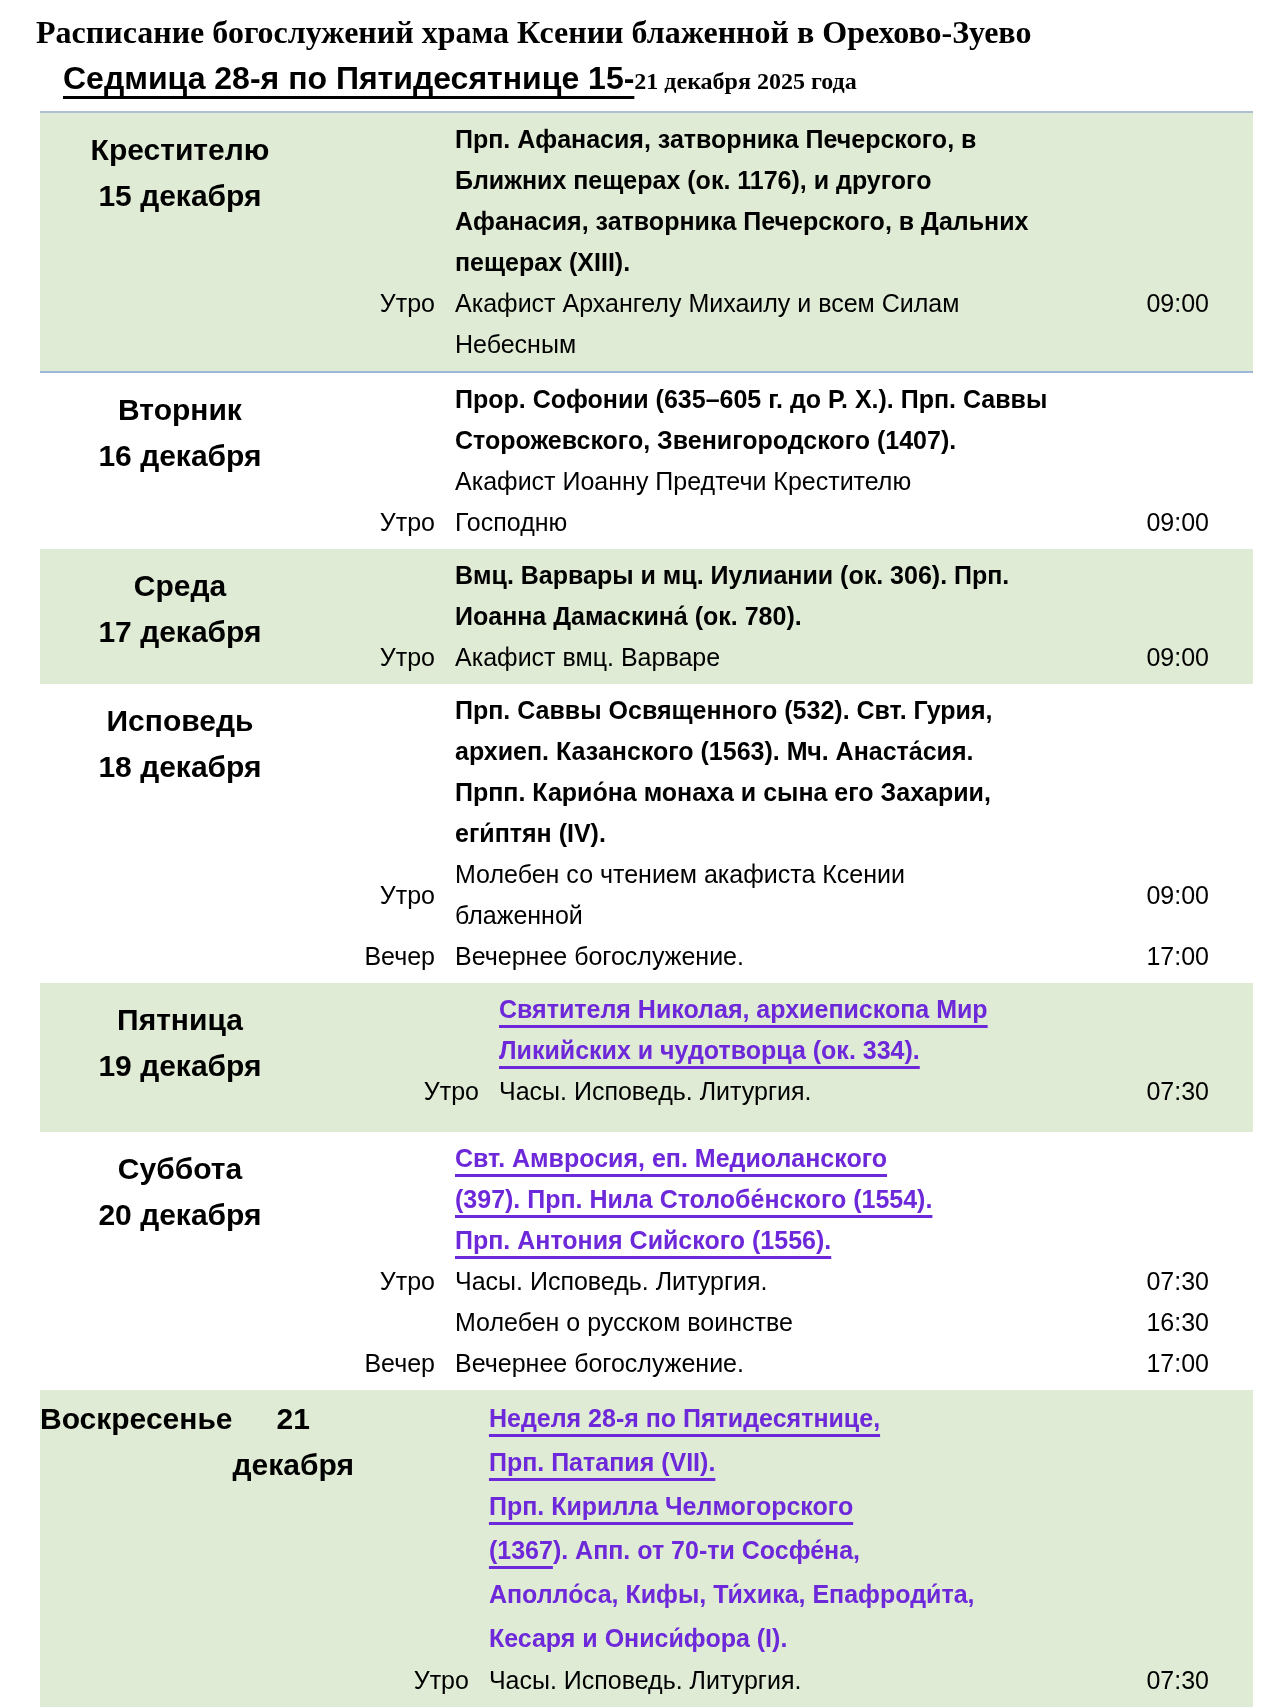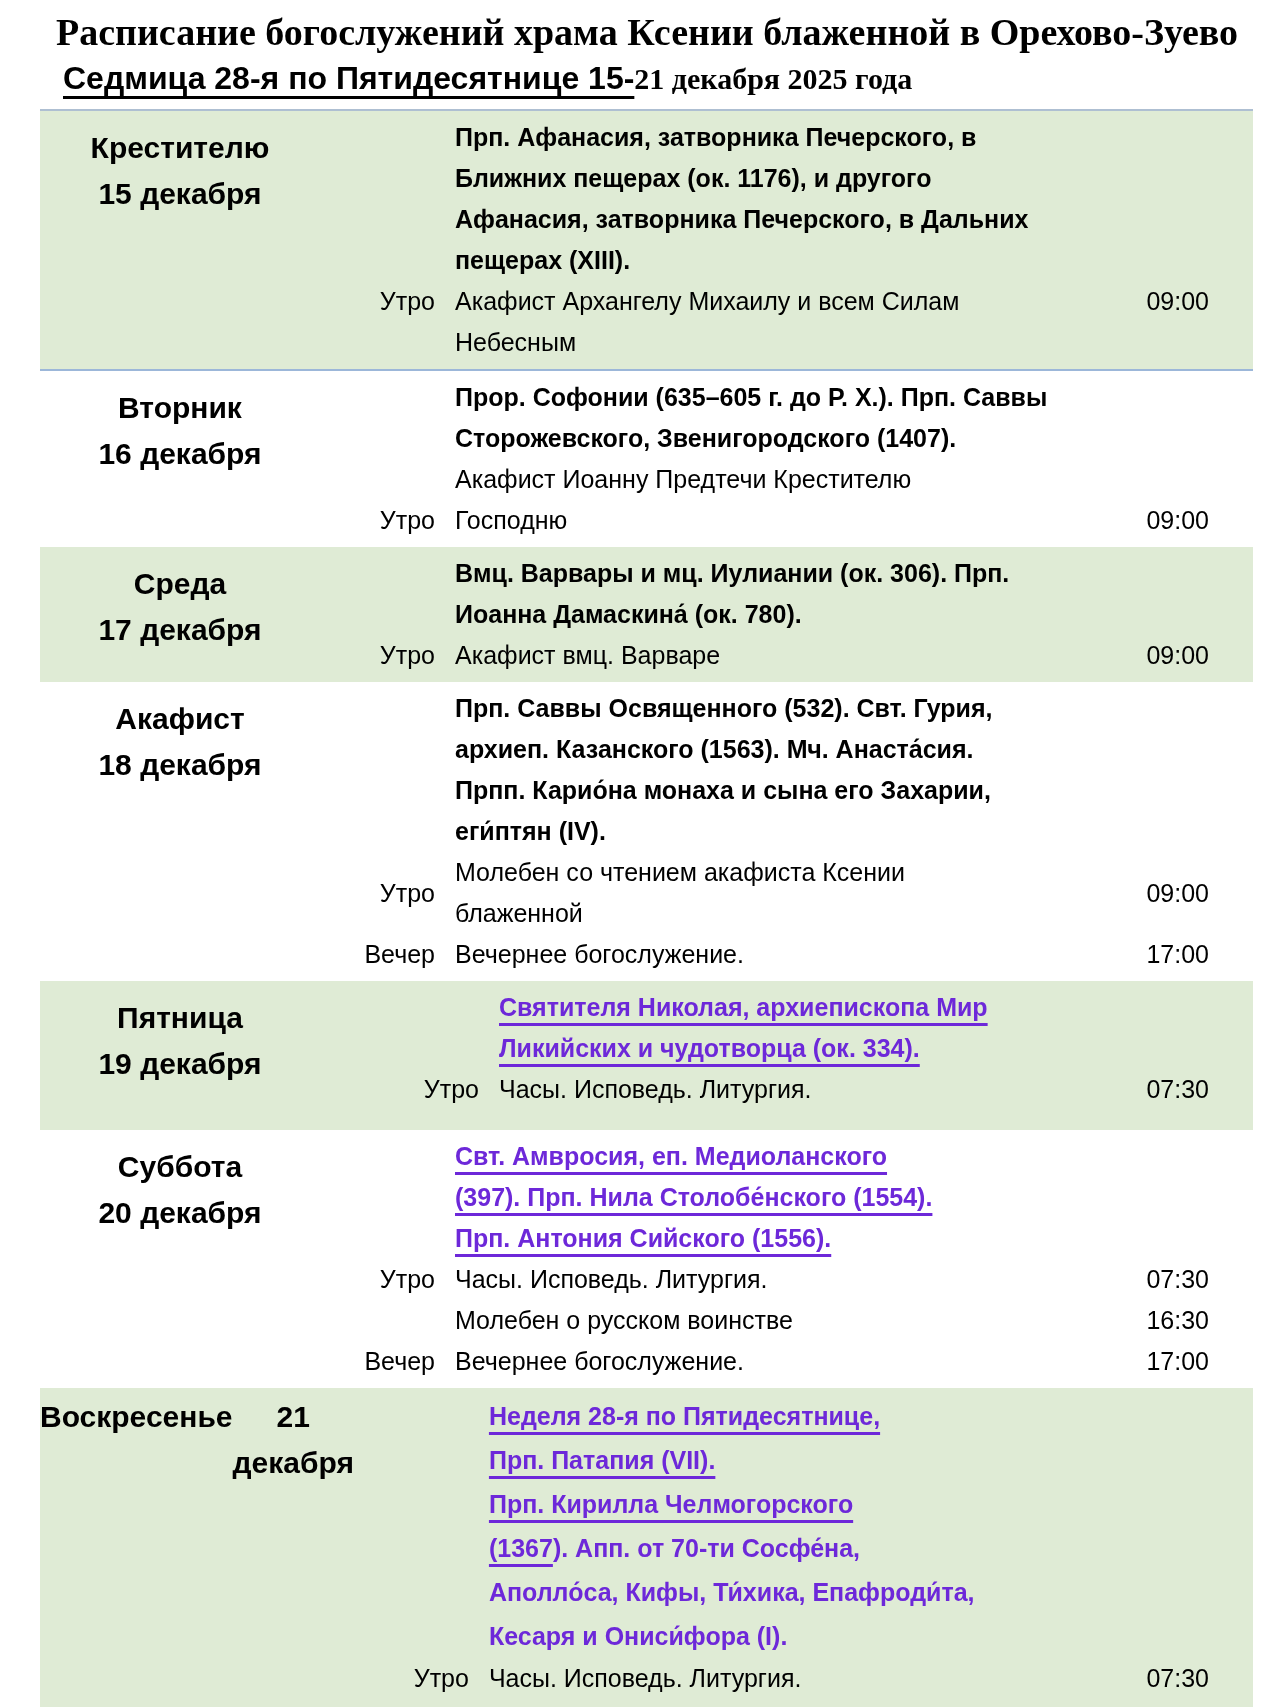--- a/index.html
+++ b/index.html
@@ -13,43 +13,43 @@
     overflow: hidden;
     font-family: "Liberation Sans", sans-serif;
     font-size: 25px;
     color: #000000;
   }
   .page { width: 1280px; }
 
   
   .title {
     font-family: "Liberation Serif", serif;
-    font-size: 38px;
-    font-weight: bold;
-    margin: 0 0 0 56px;
+    font-size: 32px;
+    font-weight: bold;
+    margin: 0 0 0 36px;
     padding-top: 12px;
     line-height: 40px;
     white-space: nowrap;
   }
   .subtitle {
     margin: 6px 0 0 63px;
     font-size: 32px;
     font-weight: bold;
     line-height: 40px;
     white-space: nowrap;
   }
   .sub-u {
     font-family: Liberation Sans, sans-serif;
     text-decoration: underline;
     text-decoration-thickness: 3px;
     text-underline-offset: 7px;
   }
   .sub-rest {
     font-family: "Liberation Serif", serif;
-    font-size: 30px;
+    font-size: 24px;
   }
 
   
   .table {
     margin-left: 40px;
     margin-top: 10px;
     width: 1213px;
     border-top: 2px solid #aebfd2;
   }
   .row { display: flex; padding: 6px 0; }
@@ -172,21 +172,21 @@
         <div class="service v-center">
           <span class="slot">Утро</span>
           <span class="sdesc">Акафист вмц. Варваре</span>
           <span class="stime">09:00</span>
         </div>
       </div>
     </section>
 
     <section class="row row-thu">
       <div class="day">
-        <div class="day-name">Акафист</div>
+        <div class="day-name">Исповедь</div>
         <div class="day-date">18 декабря</div>
       </div>
       <div class="content">
         <div class="feast"><span class="seg">Прп. Саввы Освященного (532). Свт. Гурия,
 архиеп. Казанского (1563). Мч. Анаста́сия.
 Прпп. Карио́на монаха и сына его Захарии,
 еги́птян (IV).</span></div>
         <div class="service v-center">
           <span class="slot">Утро</span>
           <span class="sdesc">Молебен со чтением акафиста Ксении

